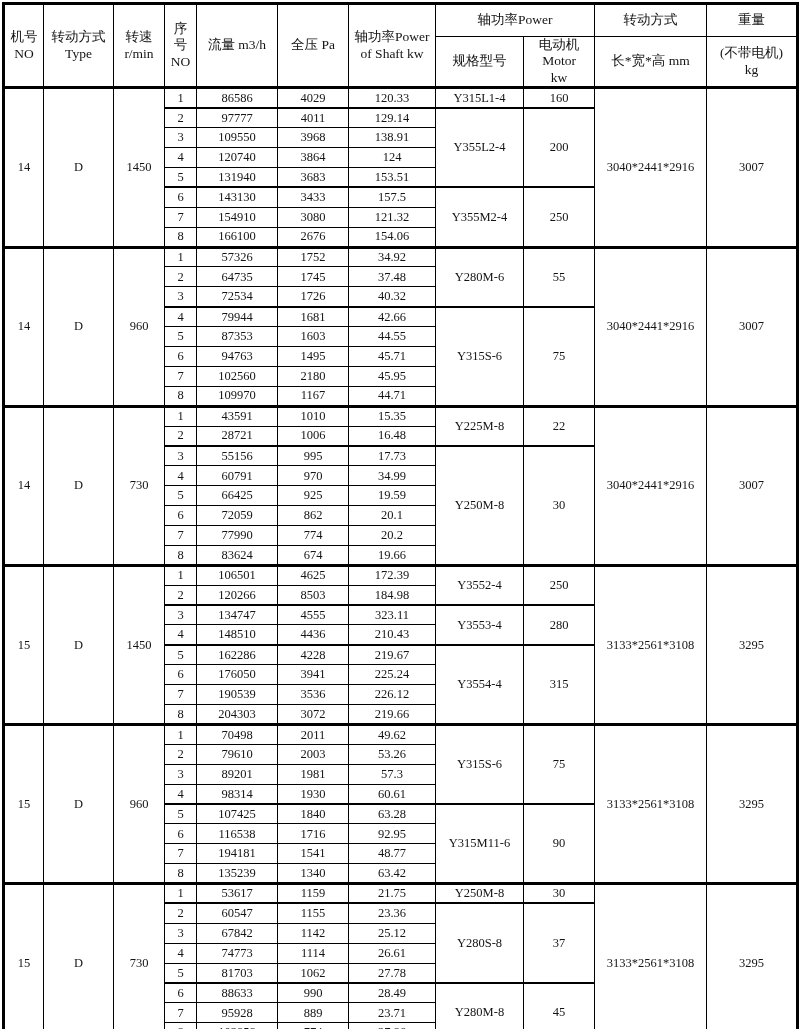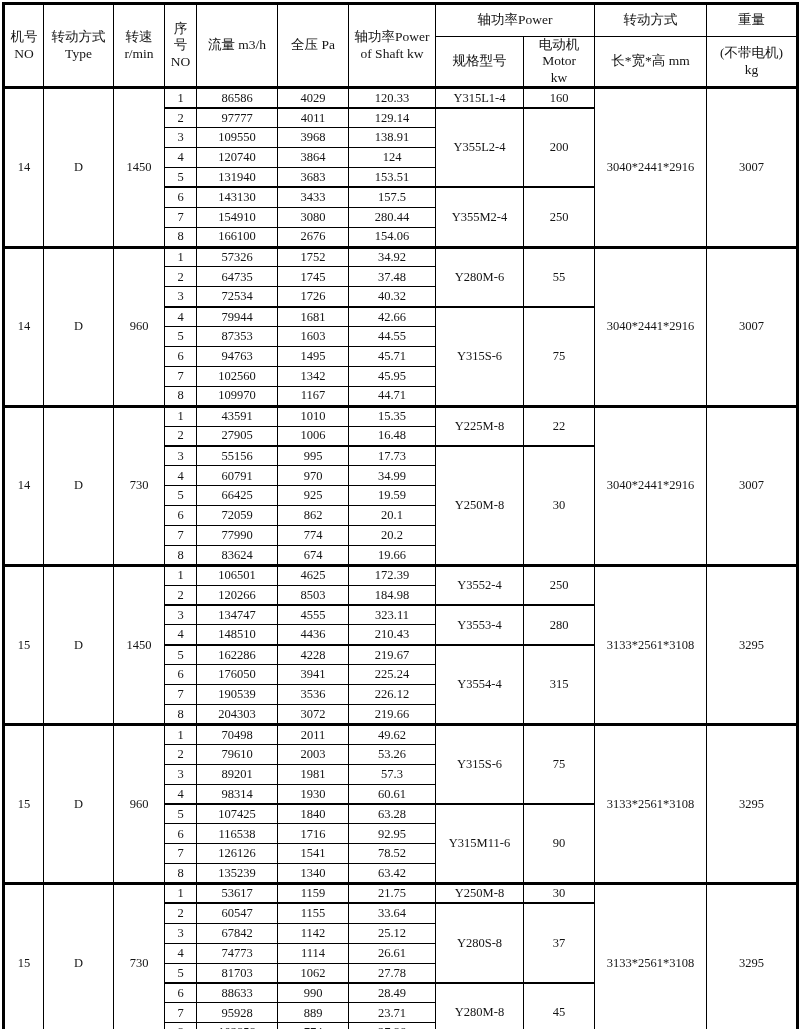--- a/index.html
+++ b/index.html
@@ -131,21 +131,21 @@
         <td>143130</td>
         <td>3433</td>
         <td>157.5</td>
         <td rowspan="3">Y355M2-4</td>
         <td rowspan="3">250</td>
       </tr>
       <tr>
         <td>7</td>
         <td>154910</td>
         <td>3080</td>
-        <td>280.44</td>
+        <td>121.32</td>
       </tr>
       <tr>
         <td>8</td>
         <td>166100</td>
         <td>2676</td>
         <td>154.06</td>
       </tr>
       <tr class="block-start">
         <td rowspan="8">14</td>
         <td rowspan="8">D</td>
@@ -187,21 +187,21 @@
       </tr>
       <tr>
         <td>6</td>
         <td>94763</td>
         <td>1495</td>
         <td>45.71</td>
       </tr>
       <tr>
         <td>7</td>
         <td>102560</td>
-        <td>1342</td>
+        <td>2180</td>
         <td>45.95</td>
       </tr>
       <tr>
         <td>8</td>
         <td>109970</td>
         <td>1167</td>
         <td>44.71</td>
       </tr>
       <tr class="block-start">
         <td rowspan="8">14</td>
@@ -211,21 +211,21 @@
         <td>43591</td>
         <td>1010</td>
         <td>15.35</td>
         <td rowspan="2">Y225M-8</td>
         <td rowspan="2">22</td>
         <td rowspan="8">3040*2441*2916</td>
         <td rowspan="8">3007</td>
       </tr>
       <tr>
         <td>2</td>
-        <td>27905</td>
+        <td>28721</td>
         <td>1006</td>
         <td>16.48</td>
       </tr>
       <tr class="group-start">
         <td>3</td>
         <td>55156</td>
         <td>995</td>
         <td>17.73</td>
         <td rowspan="6">Y250M-8</td>
         <td rowspan="6">30</td>
@@ -359,23 +359,23 @@
         <td rowspan="4">90</td>
       </tr>
       <tr>
         <td>6</td>
         <td>116538</td>
         <td>1716</td>
         <td>92.95</td>
       </tr>
       <tr>
         <td>7</td>
-        <td>126126</td>
+        <td>194181</td>
         <td>1541</td>
-        <td>78.52</td>
+        <td>48.77</td>
       </tr>
       <tr>
         <td>8</td>
         <td>135239</td>
         <td>1340</td>
         <td>63.42</td>
       </tr>
       <tr class="block-start">
         <td rowspan="8">15</td>
         <td rowspan="8">D</td>
@@ -386,21 +386,21 @@
         <td>21.75</td>
         <td>Y250M-8</td>
         <td>30</td>
         <td rowspan="8">3133*2561*3108</td>
         <td rowspan="8">3295</td>
       </tr>
       <tr class="group-start">
         <td>2</td>
         <td>60547</td>
         <td>1155</td>
-        <td>33.64</td>
+        <td>23.36</td>
         <td rowspan="4">Y280S-8</td>
         <td rowspan="4">37</td>
       </tr>
       <tr>
         <td>3</td>
         <td>67842</td>
         <td>1142</td>
         <td>25.12</td>
       </tr>
       <tr>

